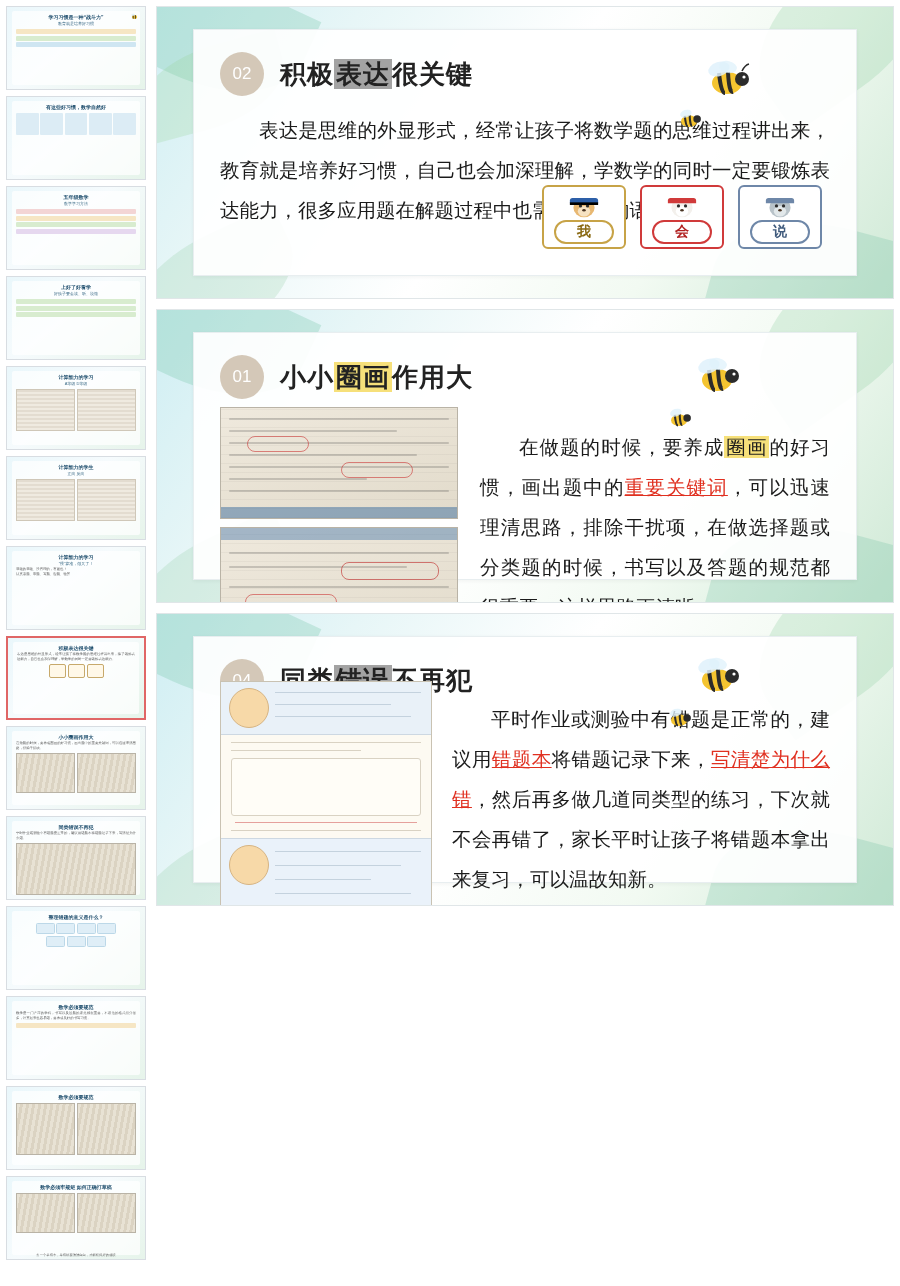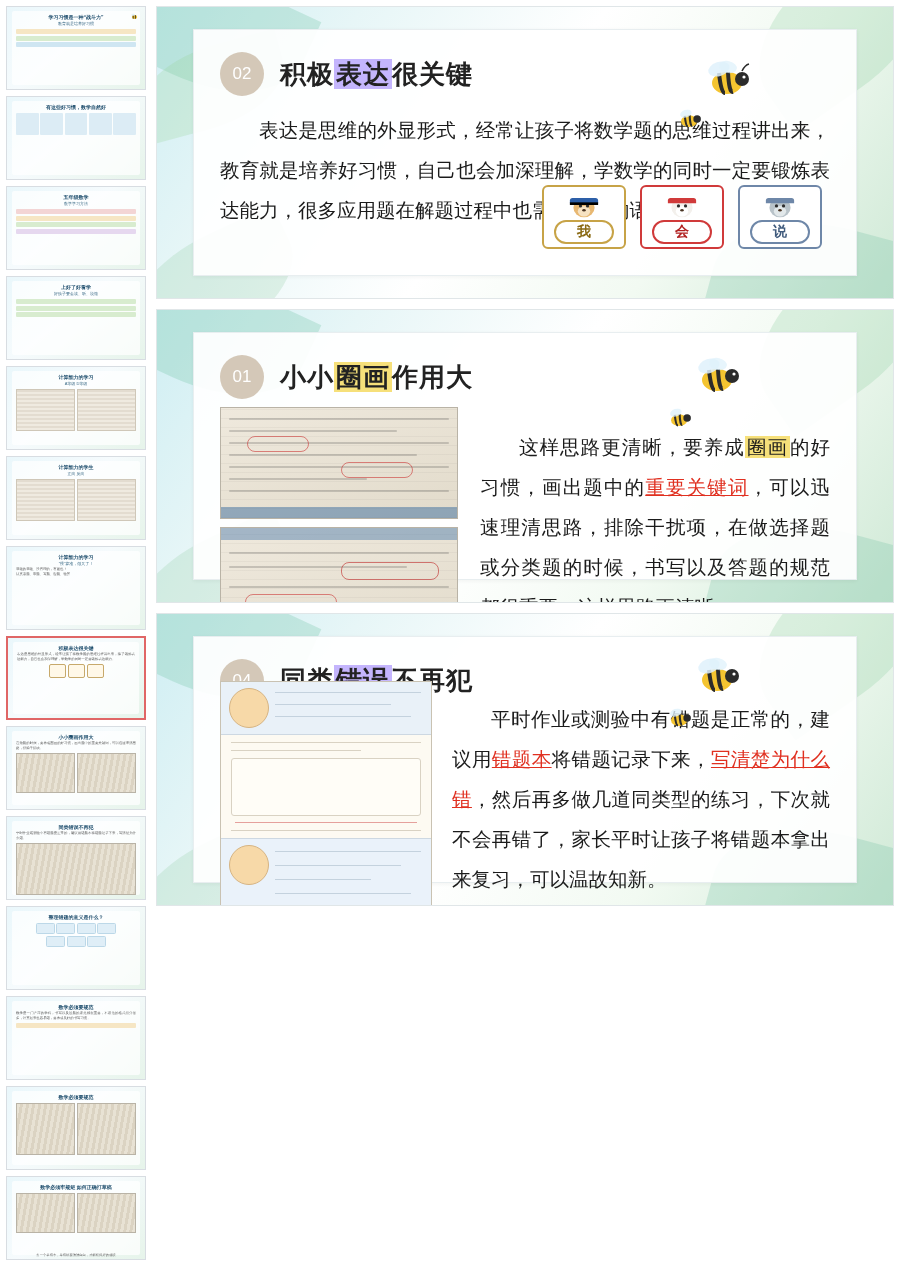--- a/index.html
+++ b/index.html
@@ -220,21 +220,21 @@
     font-family: "Liberation Sans", sans-serif;
     flex: 0 0 auto;
   }
   .headline {
     font-size: 26px;
     font-weight: bold;
     color: #222222;
     letter-spacing: 1px;
     white-space: nowrap;
   }
-  .hl-pink { background: #c4b5fd; padding: 0 2px; margin-top: 36px; }
+  .hl-pink { background: #a3a3a3; padding: 0 2px; margin-top: 36px; }
   .hl-yellow { background: #f6e07a; padding: 0 2px; }
 
   .bee {
     position: absolute;
     width: 56px;
     height: 44px;
   }
   .bee-small { width: 30px; height: 24px; }
 
   .body-text {
@@ -671,21 +671,21 @@
             <div class="scribble" style="top:38px; right:50px;"></div>
             <div class="scribble" style="top:58px;"></div>
             <div class="scribble" style="top:76px; right:80px;"></div>
             <div class="scribble" style="top:96px;"></div>
             <div class="redmark" style="left:120px; top:34px; width:96px; height:16px; border-color:rgba(190,40,40,0.6);"></div>
             <div class="redmark" style="left:24px; top:66px; width:90px; height:16px;"></div>
           </div>
         </div>
 
         <div class="text-right">
-          <div class="body-text"><span>这样思路更清晰，要养成</span><span class="hl-yellow">圈画</span><span>的好习惯，画出题中的</span><span class="red">重要关键词</span><span>，可以迅速理清思路，排除干扰项，在做选择题或分类题的时候，书写以及答题的规范都很重要，这样思路更清晰。</span></div>
+          <div class="body-text"><span>在做题的时候，要养成</span><span class="hl-yellow">圈画</span><span>的好习惯，画出题中的</span><span class="red">重要关键词</span><span>，可以迅速理清思路，排除干扰项，在做选择题或分类题的时候，书写以及答题的规范都很重要，这样思路更清晰。</span></div>
         </div>
       </div>
 
       <svg class="bee" style="right:150px; top:44px;" viewBox="0 0 56 44">
         <ellipse cx="30" cy="26" rx="15" ry="11" fill="#f4c430"></ellipse>
         <path d="M22 16 q2 20 6 20" stroke="#2b2b2b" stroke-width="4" fill="none"></path>
         <path d="M31 15 q1 21 5 20" stroke="#2b2b2b" stroke-width="4" fill="none"></path>
         <circle cx="45" cy="22" r="7" fill="#2b2b2b"></circle>
         <circle cx="47" cy="20" r="1.6" fill="#fff"></circle>
         <ellipse cx="22" cy="12" rx="11" ry="7" fill="#dff1fb" opacity="0.85" transform="rotate(-18 22 12)"></ellipse>

